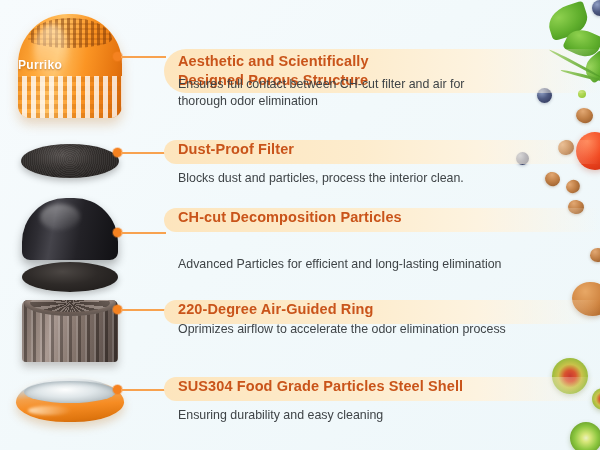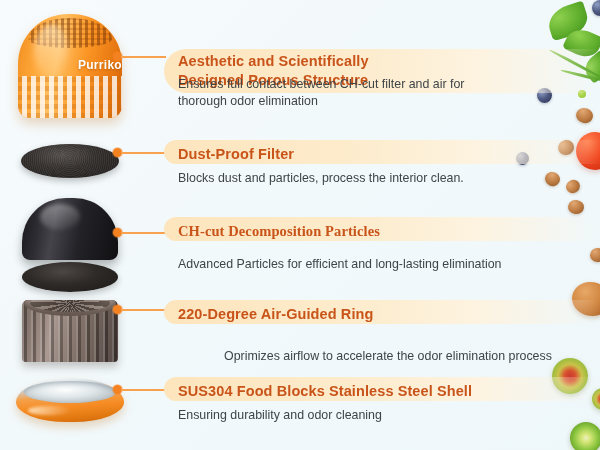--- a/index.html
+++ b/index.html
@@ -56,21 +56,21 @@
     border-radius:50%/70% 70% 30% 30%;
     background:
       repeating-linear-gradient(90deg,rgba(120,52,6,.0) 0 3px,rgba(120,52,6,.55) 3px 6px),
       repeating-linear-gradient(0deg,rgba(120,52,6,0) 0 3px,rgba(150,70,10,.28) 3px 5px);
     opacity:.9;}
   .vent-band{position:absolute;left:0;top:62px;width:104px;height:42px;
     background:
       repeating-linear-gradient(90deg,rgba(255,255,255,.0) 0 4px,rgba(255,255,255,.85) 4px 9px),
       repeating-linear-gradient(0deg,rgba(200,110,20,.35) 0 5px,rgba(255,255,255,0) 5px 9px);
     opacity:.92;}
-  .brand{position:absolute;left:0;right:0;top:44px;text-align:right;
+  .brand{position:absolute;left:0;right:0;top:44px;text-align:left;
     color:#fff;font-weight:bold;font-size:12px;letter-spacing:.3px;
     text-shadow:0 1px 2px rgba(140,70,10,.5);}
 
   .disc1{
     width:98px;height:34px;left:21px;top:144px;position:absolute;border-radius:50%;
     background:radial-gradient(ellipse at 42% 32%,#55504e 0%,#34302e 42%,#201d1c 100%);
     box-shadow:0 3px 7px rgba(0,0,0,.26);
   }
   .disc1::after{content:"";position:absolute;inset:0;border-radius:50%;
     background:repeating-radial-gradient(circle at 50% 45%,rgba(255,255,255,.05) 0 1px,rgba(0,0,0,.05) 1px 2px);}
@@ -120,21 +120,21 @@
   .base-inner{position:absolute;left:8px;top:3px;width:92px;height:22px;border-radius:50%;
     background:radial-gradient(ellipse at 45% 40%,#fdfefe 0%,#dfe6e9 40%,#b9c2c6 75%,#98a3a8 100%);
     box-shadow:inset 0 2px 4px rgba(90,110,120,.35);}
   .base-gloss{position:absolute;left:12px;top:28px;width:44px;height:9px;border-radius:50%;
     background:linear-gradient(90deg,rgba(255,235,205,.85),rgba(255,200,140,0));filter:blur(1.5px);}
   .dot{position:absolute;width:9px;height:9px;border-radius:50%;
     background:#f58220;box-shadow:0 0 0 1px rgba(245,130,32,.35);}
   .line{position:absolute;height:2px;background:#f8a24f;}
   .pill{position:absolute;height:24px;border-radius:12px 0 0 12px;
     background:linear-gradient(90deg,#fde5bd 0%,#fdeccd 45%,#fdf3e0 72%,rgba(253,248,238,0) 100%);
-    display:flex;align-items:flex-end;}
+    display:flex;align-items:flex-start;}
   .pill.two{height:44px;border-radius:22px 0 0 22px;align-items:center;}
   .pill-text{
     color:#c9541a;font-weight:bold;font-size:14.5px;letter-spacing:.1px;
     padding-left:14px;line-height:1.32;white-space:pre-line;
   }
   .desc{position:absolute;color:#3f4447;font-size:12.4px;line-height:1.35;
     padding-left:14px;white-space:pre-line;}
 </style>
 </head>
 <body>
@@ -209,37 +209,37 @@
     <div class="line" style="left:121px;top:152px;width:45px;"></div>
     <div class="pill" style="left:164px;top:140px;right:0;">
       <div class="pill-text">Dust-Proof Filter</div>
     </div>
     <div class="desc" style="left:164px;top:170px;width:400px;">Blocks dust and particles, process the interior clean.</div>
   </div>
 
   <div>
     <div class="dot" style="left:113px;top:228px;"></div>
     <div class="line" style="left:121px;top:232px;width:45px;"></div>
-    <div class="pill" style="left:164px;top:217px;right:0;font-family:Liberation Serif, serif;">
+    <div class="pill" style="left:164px;top:208px;right:0;">
       <div class="pill-text">CH-cut Decomposition Particles</div>
     </div>
     <div class="desc" style="left:164px;top:256px;width:420px;">Advanced Particles for efficient and long-lasting elimination</div>
   </div>
 
   <div>
     <div class="dot" style="left:113px;top:305px;"></div>
     <div class="line" style="left:121px;top:309px;width:45px;"></div>
     <div class="pill" style="left:164px;top:300px;right:0;">
       <div class="pill-text">220-Degree Air-Guided Ring</div>
     </div>
-    <div class="desc" style="left:164px;top:348px;width:420px;text-align:center;">Oprimizes airflow to accelerate the odor elimination process</div>
+    <div class="desc" style="left:164px;top:321px;width:420px;">Oprimizes airflow to accelerate the odor elimination process</div>
   </div>
 
   <div>
     <div class="dot" style="left:113px;top:385px;"></div>
     <div class="line" style="left:121px;top:389px;width:45px;"></div>
     <div class="pill" style="left:164px;top:377px;right:0;">
-      <div class="pill-text">SUS304 Food Blocks Stainless Steel Shell</div>
-    </div>
-    <div class="desc" style="left:164px;top:407px;width:420px;">Ensuring durability and odor cleaning</div>
+      <div class="pill-text">SUS304 Food Grade Particles Steel Shell</div>
+    </div>
+    <div class="desc" style="left:164px;top:407px;width:420px;">Ensuring durability and easy cleaning</div>
   </div>
 
 </div>
 
 </body></html>

